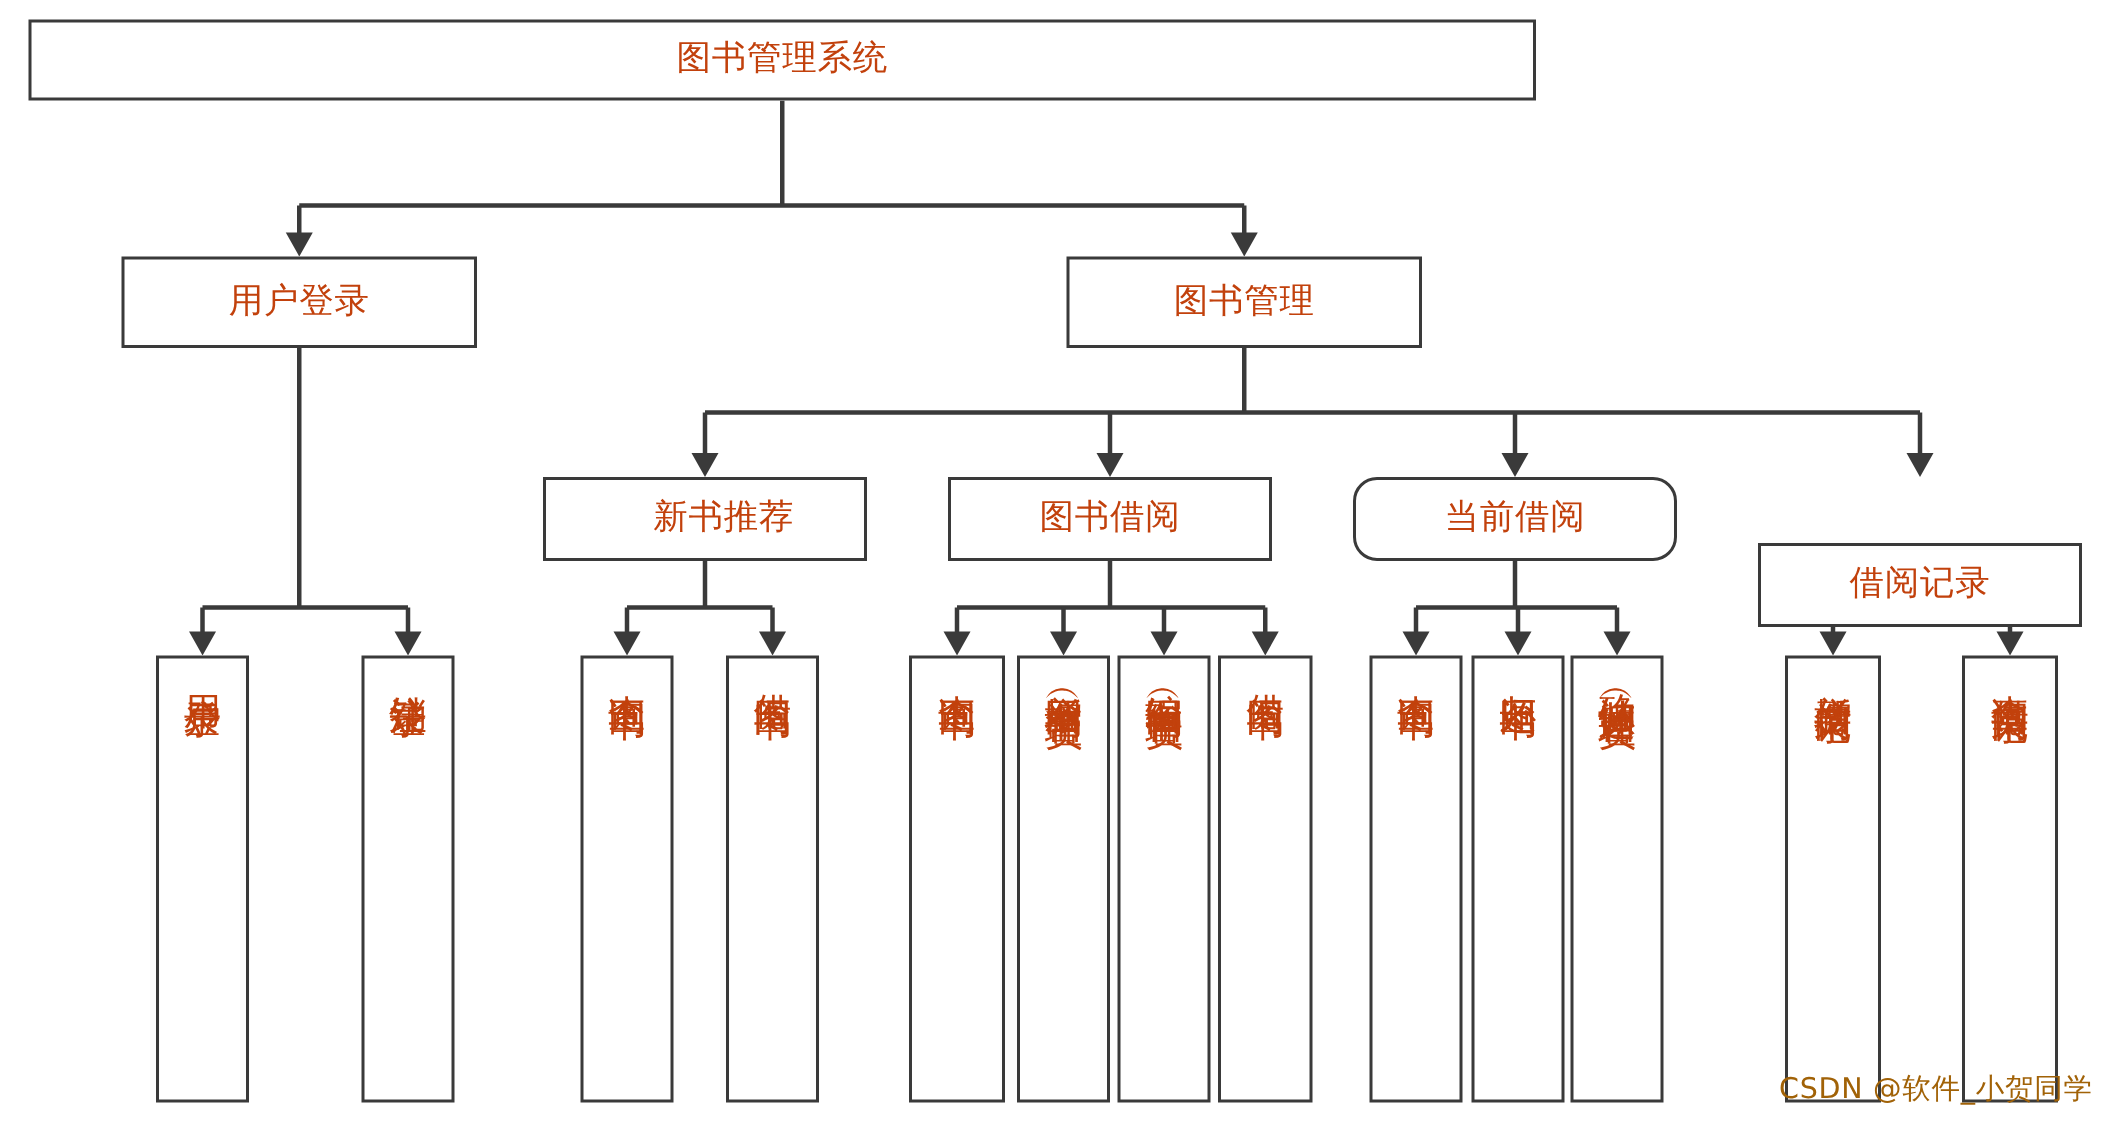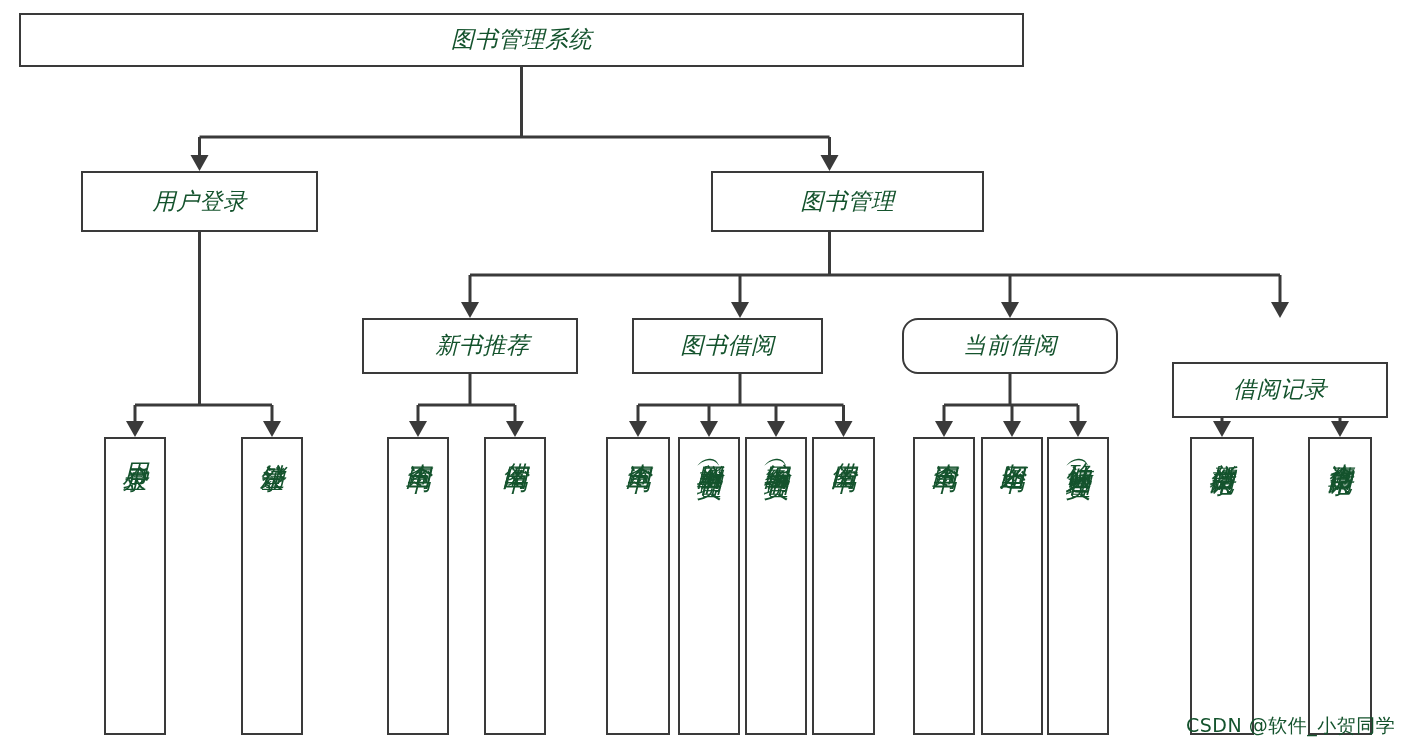--- a/index.html
+++ b/index.html
@@ -30,25 +30,24 @@
     position: absolute;
     box-sizing: border-box;
     background: #ffffff;
     border: 2px solid #3a3a3a;
     display: flex;
     align-items: center;
     justify-content: center;
     z-index: 2;
   }
   .node-label {
-    color: #14532d;
+    color: #c2410c;
     line-height: 1.02;
     text-align: right;
     white-space: pre-wrap;
-    font-style: italic;
   }
   .node.horiz .node-label {
     font-size: 23px;
     letter-spacing: 0.5px;
   }
   .node.vert {
     align-items: flex-start;
     padding-top: 4px;
   }
   .node.vert .node-label {
@@ -56,21 +55,21 @@
     text-orientation: upright;
     font-size: 25px;
     letter-spacing: 2px;
     line-height: 1;
   }
   .watermark {
     position: absolute;
     left: 1186px;
     top: 713px;
     font-size: 19px;
-    color: #14532d;
+    color: #a16207;
     letter-spacing: 0.5px;
     white-space: nowrap;
     z-index: 5;
     font-family: "DejaVu Sans", "Liberation Sans", sans-serif;
   }
 </style>
 </head>
 <body>
 
 <div id="canvas">
@@ -128,27 +127,27 @@
       <line x1="1340" y1="405" x2="1340" y2="423" stroke="#3a3a3a" stroke-width="3"></line>
       <polygon points="1331,421 1349,421 1340,437" fill="#3a3a3a"></polygon>
     </svg>
   <div id="nodes-layer">
       <div class="node horiz" style="left: 19px; top: 13px; width: 1005px; height: 54px;">
         <span class="node-label">图书管理系统</span>
       </div>
       <div class="node horiz" style="left: 81px; top: 171px; width: 237px; height: 61px;">
         <span class="node-label">用户登录</span>
       </div>
-      <div class="node horiz" style="left: 711px; top: 171px; width: 273px; height: 61px;">
+      <div class="node horiz" style="left: 711px; top: 171px; width: 237px; height: 61px;">
         <span class="node-label">图书管理</span>
       </div>
       <div class="node horiz" style="left: 362px; top: 318px; width: 216px; height: 56px; padding-left: 25px;">
         <span class="node-label">新书推荐</span>
       </div>
-      <div class="node horiz" style="left: 632px; top: 318px; width: 191px; height: 56px;">
+      <div class="node horiz" style="left: 632px; top: 318px; width: 216px; height: 56px;">
         <span class="node-label">图书借阅</span>
       </div>
       <div class="node horiz" style="left: 902px; top: 318px; width: 216px; height: 56px; border-radius: 16px;">
         <span class="node-label">当前借阅</span>
       </div>
       <div class="node horiz" style="left: 1172px; top: 318px; width: 216px; height: 56px; margin-top: 44px;">
         <span class="node-label">借阅记录</span>
       </div>
       <div class="node vert" style="left: 104px; top: 437px; width: 62px; height: 298px;">
         <span class="node-label">用户登录</span>

